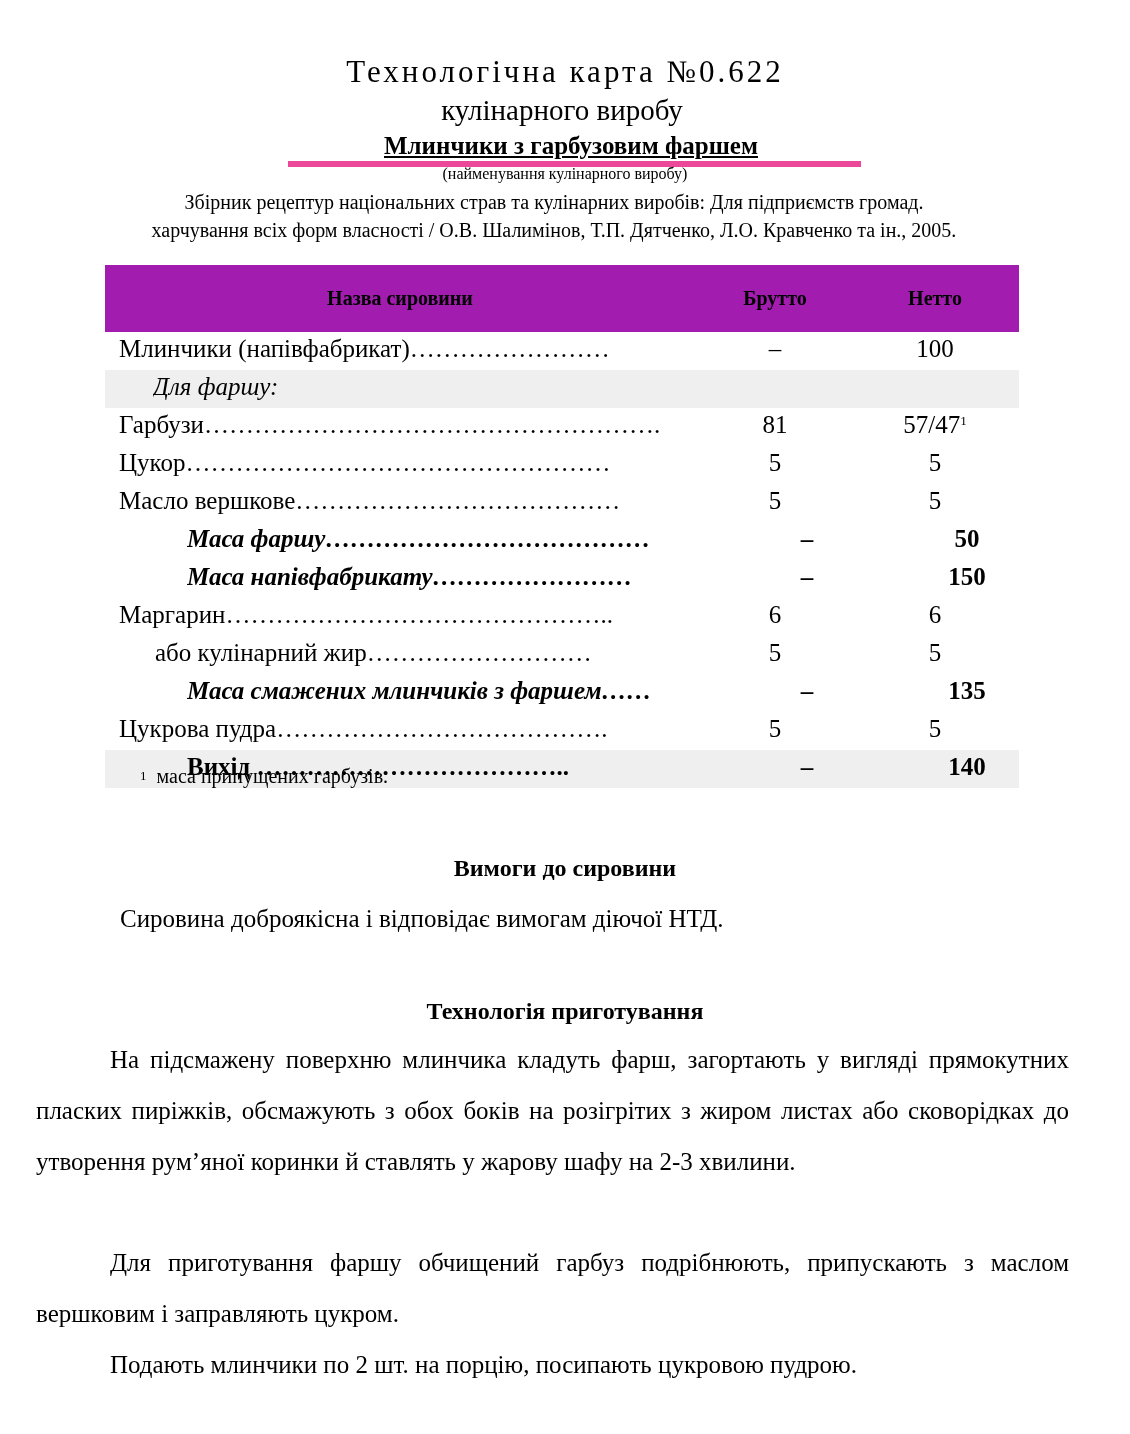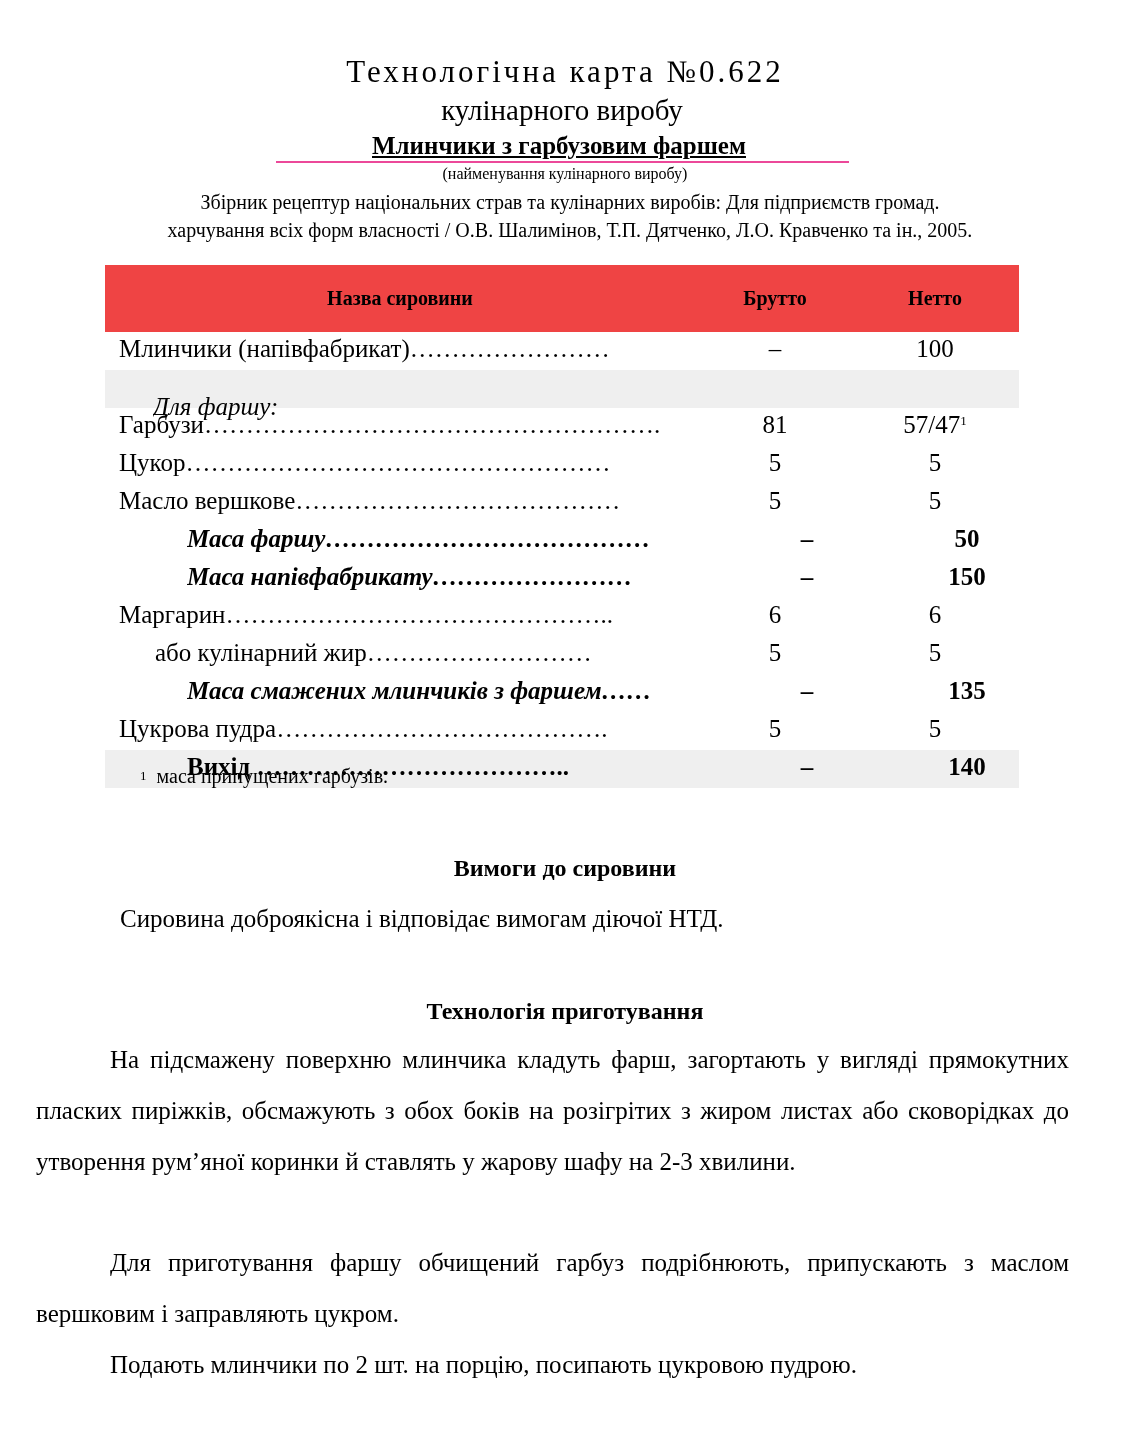--- a/index.html
+++ b/index.html
@@ -9,40 +9,40 @@
   }
   .title {
     position: absolute; left: 0; width: 1130px; top: 52px;
     font-size: 31px; letter-spacing: 3px; text-align: center; line-height: 40px;
   }
   .subtitle {
     position: absolute; left: 0; width: 1124px; top: 92px;
     font-size: 29px; text-align: center; line-height: 36px;
   }
   .dish-wrap {
-    position: absolute; left: 276px; width: 573px; top: 131px; height: 30px;
-    border-bottom: 2px solid #ec4899;
+    position: absolute; left: 288px; width: 573px; top: 131px; height: 30px;
+    border-bottom: 6px solid #ec4899;
   }
   .dish-name {
     position: absolute; left: 96px; top: 0px;
     font-size: 25px; font-weight: bold; text-decoration: underline; line-height: 30px;
   }
   .dish-caption {
     position: absolute; left: 0; width: 1130px; top: 164px;
     font-size: 16px; text-align: center; line-height: 20px;
   }
   .source {
-    position: absolute; left: 40px; width: 1060px; top: 188px;
+    position: absolute; left: 24px; width: 1060px; top: 188px;
     font-size: 20px; text-align: center; line-height: 28px;
   }
   .table {
     position: absolute; left: 105px; top: 265px; width: 914px;
   }
   .thead {
-    height: 67px; background: #ef4444; position: relative;
+    height: 67px; background: #a21caf; position: relative;
     font-weight: bold; font-size: 20px;
   }
   .thead span { position: absolute; top: 22px; }
   .th-name { left: 0; width: 590px; text-align: center; }
   .th-brutto { left: 600px; width: 140px; text-align: center; }
   .th-netto { left: 760px; width: 140px; text-align: center; }
   .row {
     position: relative; height: 38px; font-size: 25px; line-height: 33px;
   }
   .row.shaded { background: #efefef; }
@@ -90,21 +90,21 @@
     <span class="th-brutto">Брутто</span>
     <span class="th-netto">Нетто</span>
   </div>
   <div id="tbody">
       <div class="row">
         <span class="name">Млинчики (напівфабрикат)……………………</span>
         <span class="brutto">–</span>
         <span class="netto"><span>100</span></span>
       </div>
       <div class="row shaded">
-        <span class="name indent italic" style="left: 48px; margin-top: 20px;">Для фаршу:</span>
+        <span class="name indent italic" style="left: 48px;">Для фаршу:</span>
         <span class="brutto"></span>
         <span class="netto"><span></span></span>
       </div>
       <div class="row">
         <span class="name">Гарбузи……………………………………………….</span>
         <span class="brutto">81</span>
         <span class="netto"><span>57/47</span><sup>1</sup></span>
       </div>
       <div class="row">
         <span class="name">Цукор……………………………………………</span>

